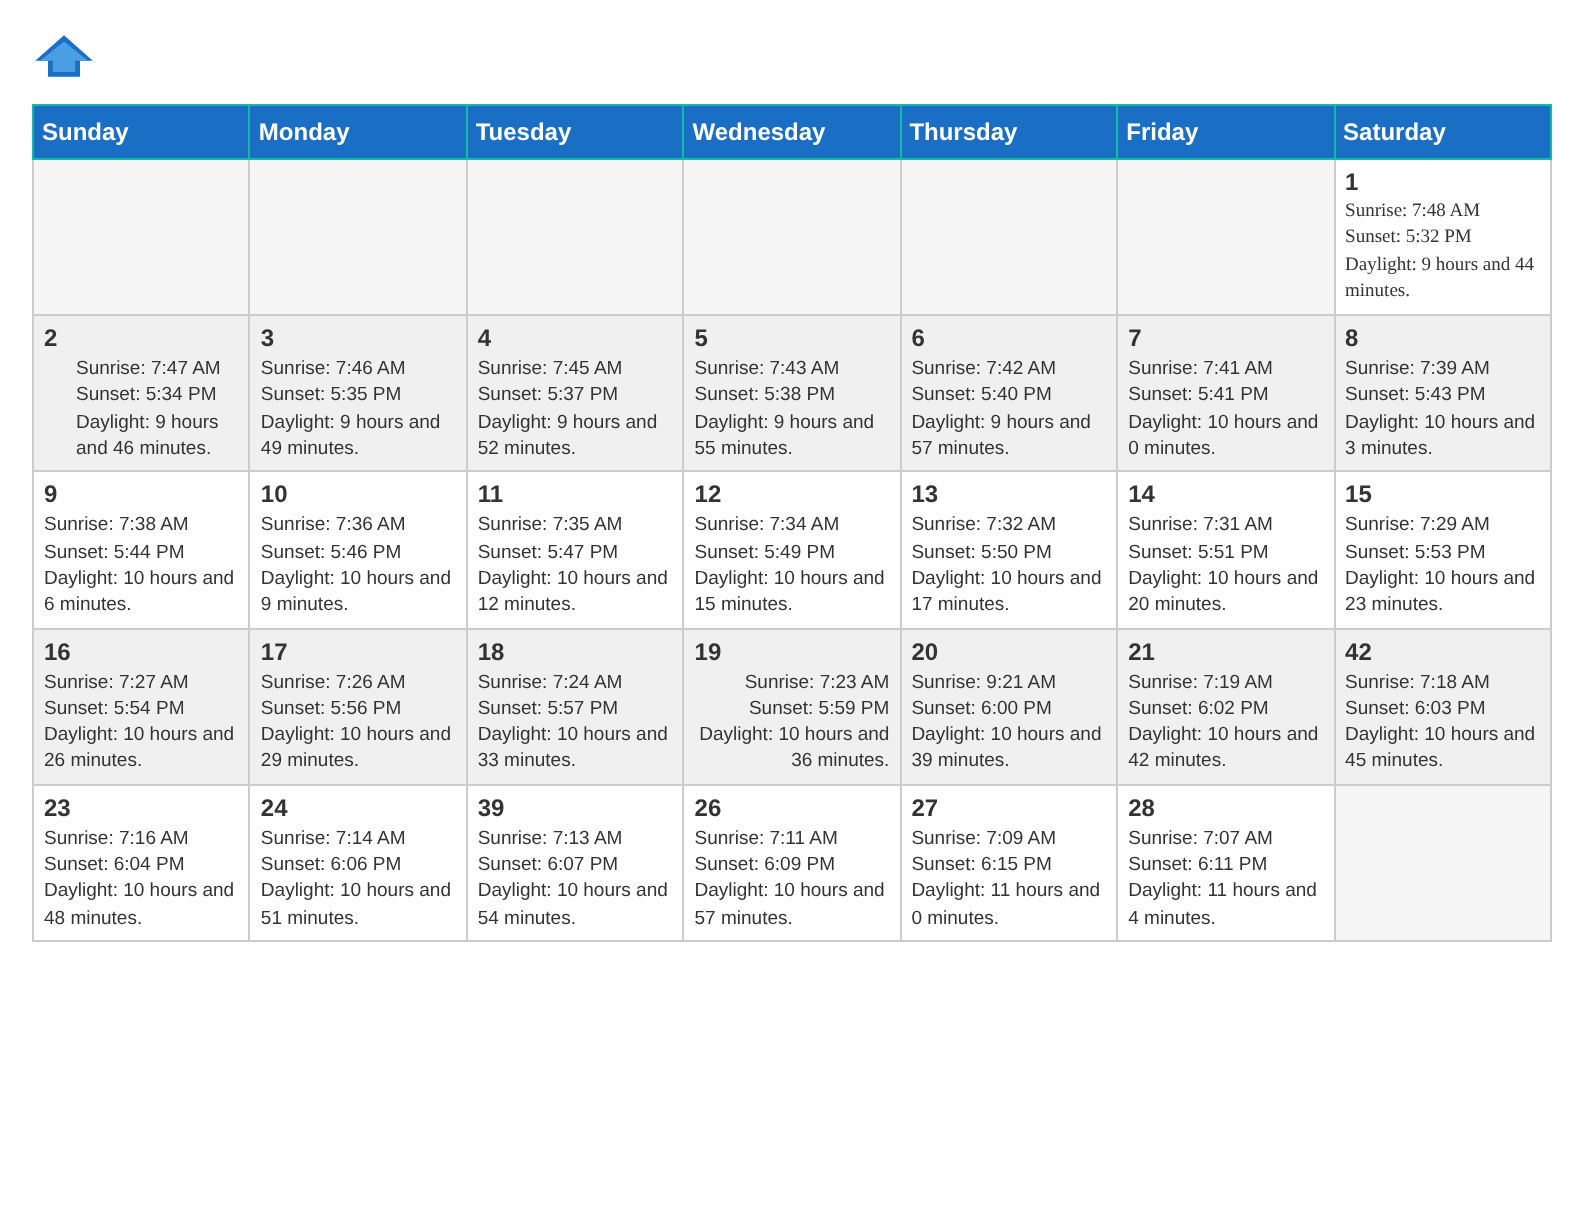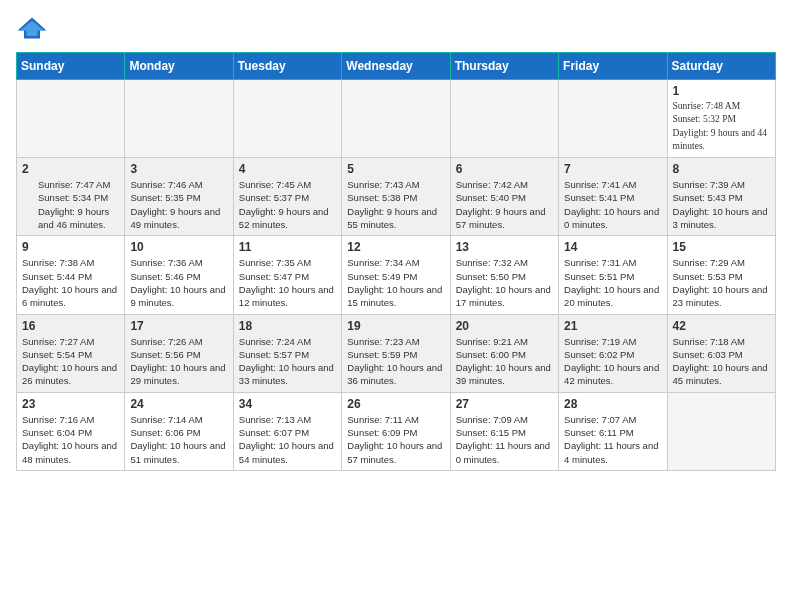--- a/index.html
+++ b/index.html
@@ -234,21 +234,21 @@
 Daylight: 10 hours and 29 minutes.</div>
         </td>
         <td>
           <div class="day-number">18</div>
           <div class="day-info" style="white-space: pre-line;">Sunrise: 7:24 AM
 Sunset: 5:57 PM
 Daylight: 10 hours and 33 minutes.</div>
         </td>
         <td>
           <div class="day-number">19</div>
-          <div class="day-info" style="white-space: pre-line;">Sunrise: 7:23 AM
+          <div class="day-info" style="white-space: pre-line; text-align: right;">Sunrise: 7:23 AM
 Sunset: 5:59 PM
 Daylight: 10 hours and 36 minutes.</div>
         </td>
         <td>
           <div class="day-number">20</div>
           <div class="day-info" style="white-space: pre-line;">Sunrise: 9:21 AM
 Sunset: 6:00 PM
 Daylight: 10 hours and 39 minutes.</div>
         </td>
         <td>
@@ -271,21 +271,21 @@
 Sunset: 6:04 PM
 Daylight: 10 hours and 48 minutes.</div>
         </td>
         <td>
           <div class="day-number">24</div>
           <div class="day-info" style="white-space: pre-line;">Sunrise: 7:14 AM
 Sunset: 6:06 PM
 Daylight: 10 hours and 51 minutes.</div>
         </td>
         <td>
-          <div class="day-number">34</div>
+          <div class="day-number">39</div>
           <div class="day-info" style="white-space: pre-line;">Sunrise: 7:13 AM
 Sunset: 6:07 PM
 Daylight: 10 hours and 54 minutes.</div>
         </td>
         <td>
           <div class="day-number">26</div>
           <div class="day-info" style="white-space: pre-line;">Sunrise: 7:11 AM
 Sunset: 6:09 PM
 Daylight: 10 hours and 57 minutes.</div>
         </td>

